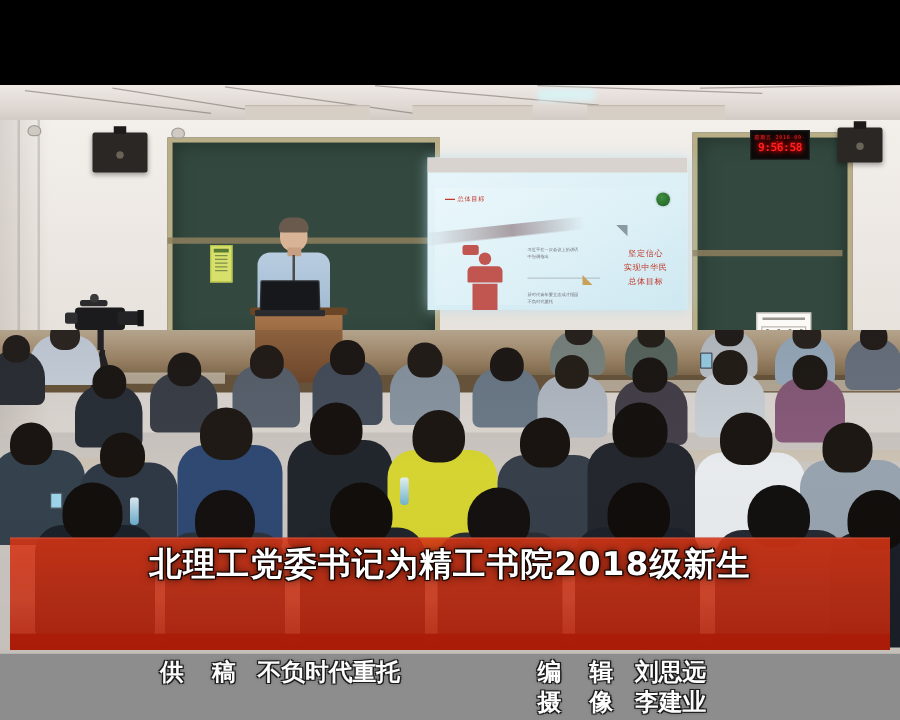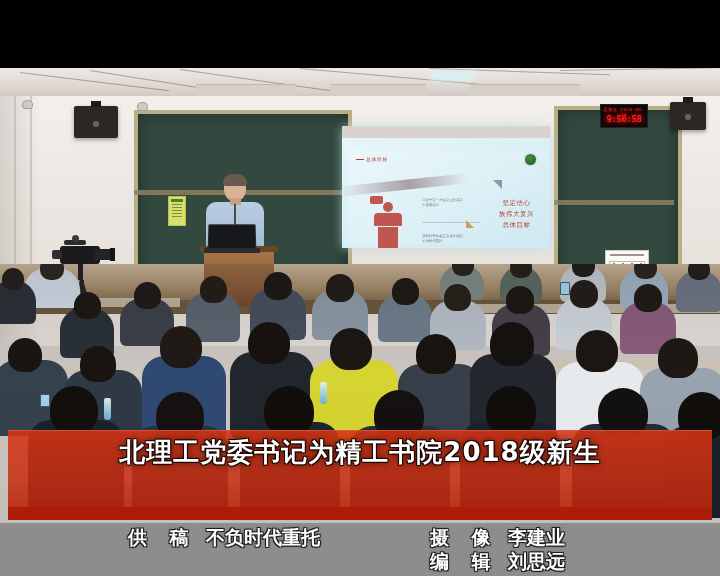--- a/index.html
+++ b/index.html
@@ -660,21 +660,21 @@
         </div>
 
         <div class="slide-para p1">习近平在一次会议上的讲话
 中强调指出</div>
         <div class="slide-rule" style="top:72px;"></div>
         <div class="slide-para p2">新时代青年要立志成才报国
 不负时代重托</div>
 
         <div class="slide-right">
           <div>坚定信心</div>
-          <div>族伟大复兴</div>
+          <div>实现中华民</div>
           <div>总体目标</div>
         </div>
 
         <div class="tri tl"></div>
         <div class="tri bl"></div>
       </div>
     </div>
 
     <div id="led-clock">
       <div class="led-row1">星期五 2018-09-14</div>
@@ -866,24 +866,24 @@
   <div id="credits-bar">
     <div class="credits-inner">
       <div class="credit-col left">
         <div class="credit-row">
           <span class="credit-label">供 稿</span>
           <span class="credit-value">不负时代重托</span>
         </div>
       </div>
       <div class="credit-col right">
         <div class="credit-row">
+          <span class="credit-label">编 辑</span>
+          <span class="credit-value">刘思远</span>
+        </div>
+        <div class="credit-row">
           <span class="credit-label">摄 像</span>
           <span class="credit-value">李建业</span>
         </div>
-        <div class="credit-row">
-          <span class="credit-label">编 辑</span>
-          <span class="credit-value">刘思远</span>
-        </div>
       </div>
     </div>
   </div>
 
 </div>
 
 </body></html>

